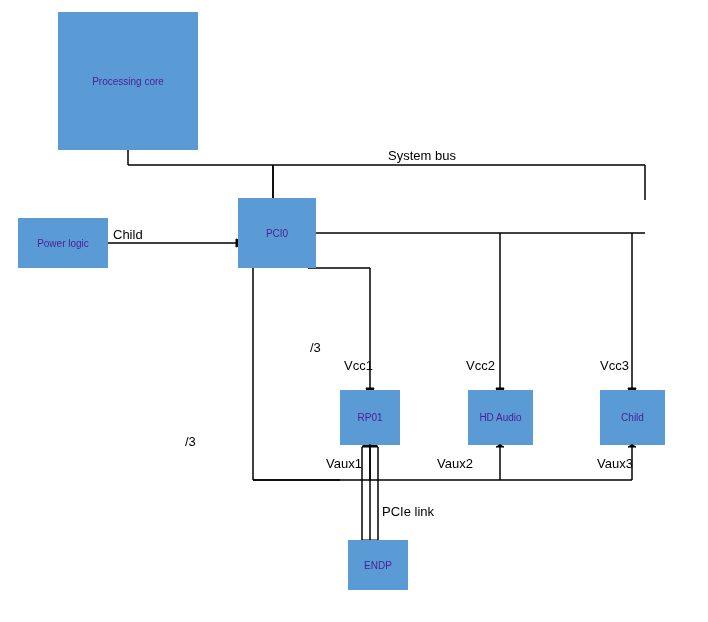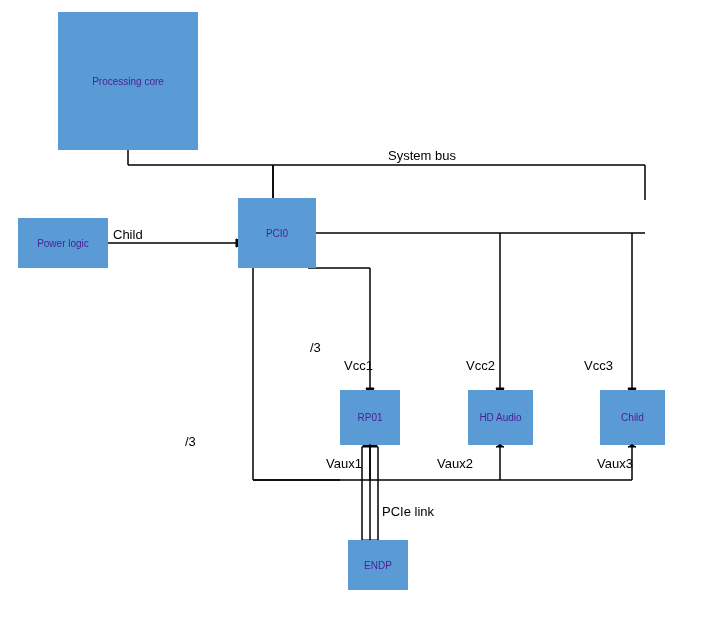--- a/index.html
+++ b/index.html
@@ -144,21 +144,21 @@
   <span class="label" style="left:113px;top:227px;">Child</span>
 
   <span class="label" style="left:310px;top:340px;">/3</span>
 
   <span class="label" style="left:185px;top:434px;">/3</span>
 
   <span class="label" style="left:344px;top:358px;text-align:right;">Vcc1</span>
 
   <span class="label" style="left:466px;top:358px;">Vcc2</span>
 
-  <span class="label" style="left:584px;top:358px;">Vcc3</span>
+  <span class="label" style="left:600px;top:358px;">Vcc3</span>
 
   <span class="label" style="left:326px;top:456px;">Vaux1</span>
 
   <span class="label" style="left:437px;top:456px;">Vaux2</span>
 
   <span class="label" style="left:597px;top:456px;">Vaux3</span>
 
   <span class="label" style="left:382px;top:504px;">PCIe link</span>
 
   <svg style="position:absolute;top:0;left:0;width:708px;height:622px;pointer-events:none;">

